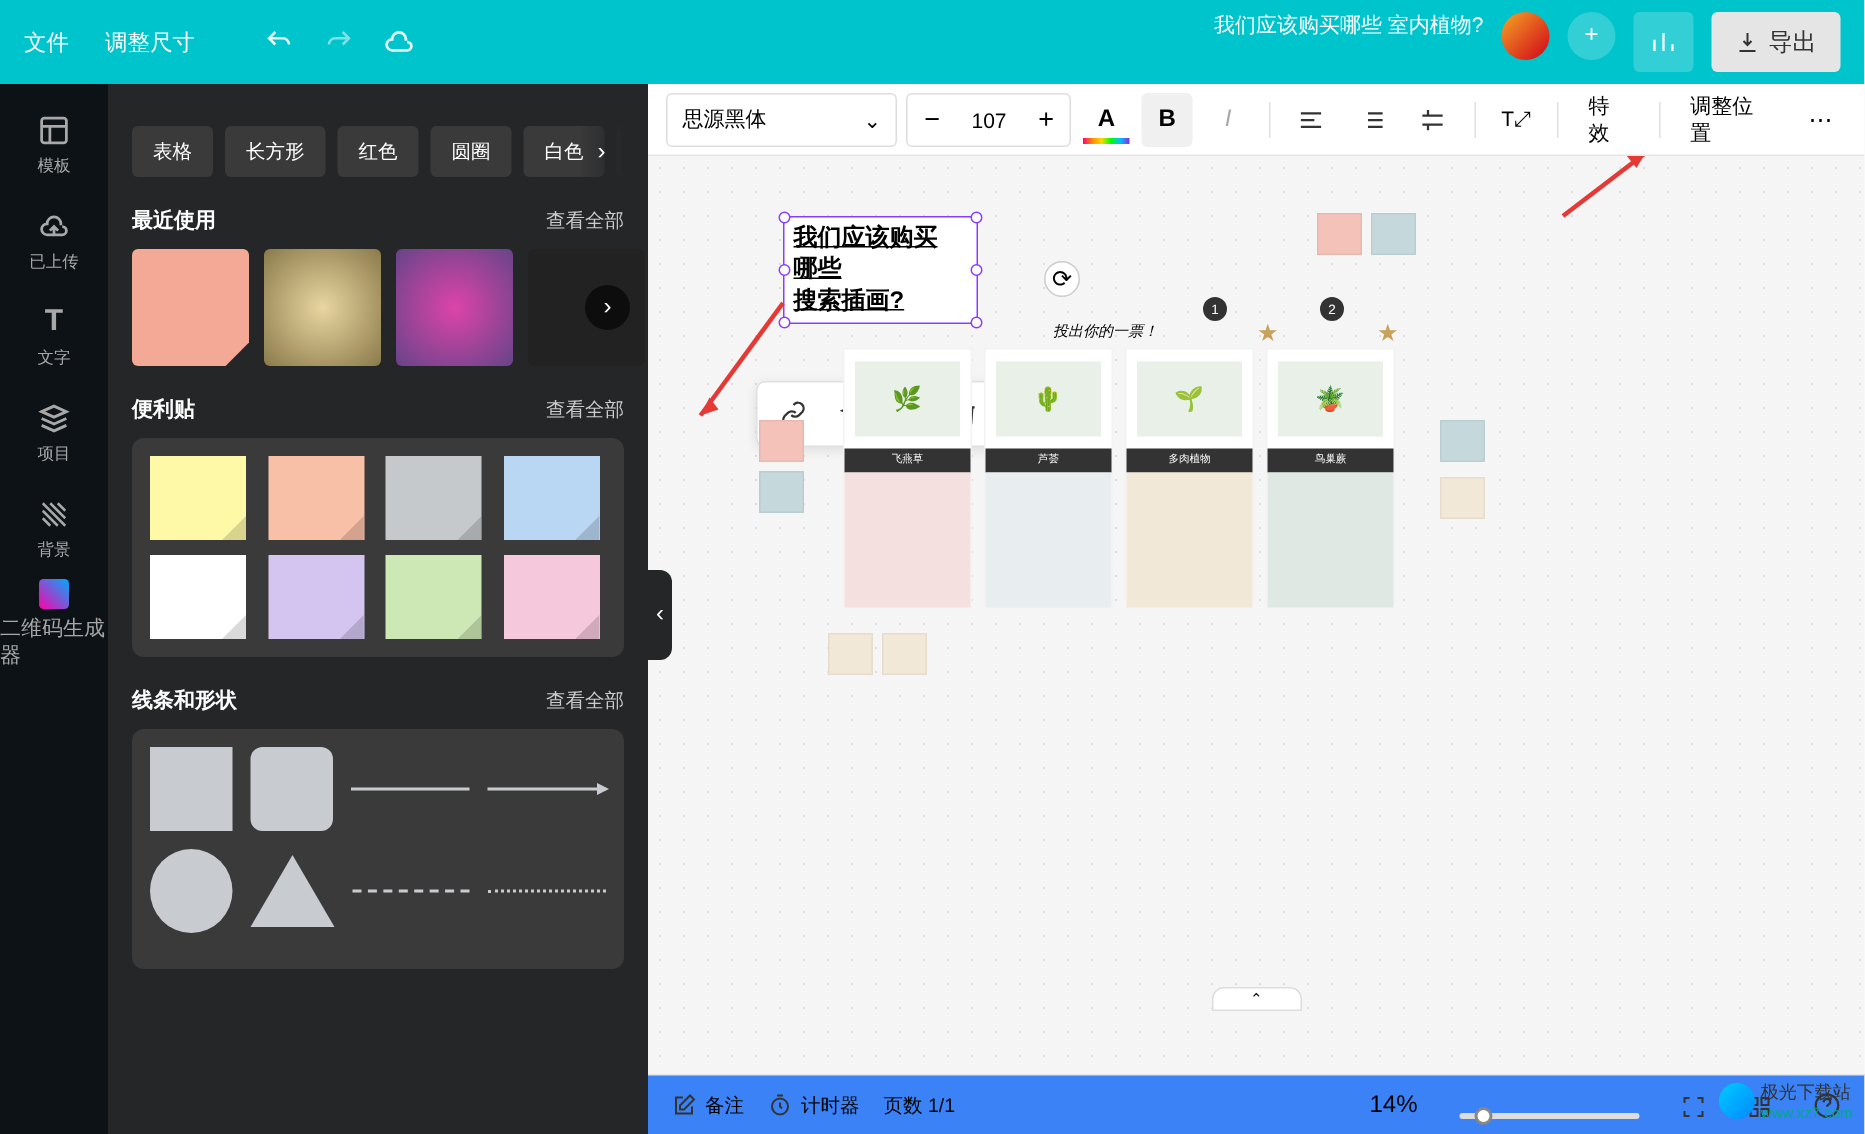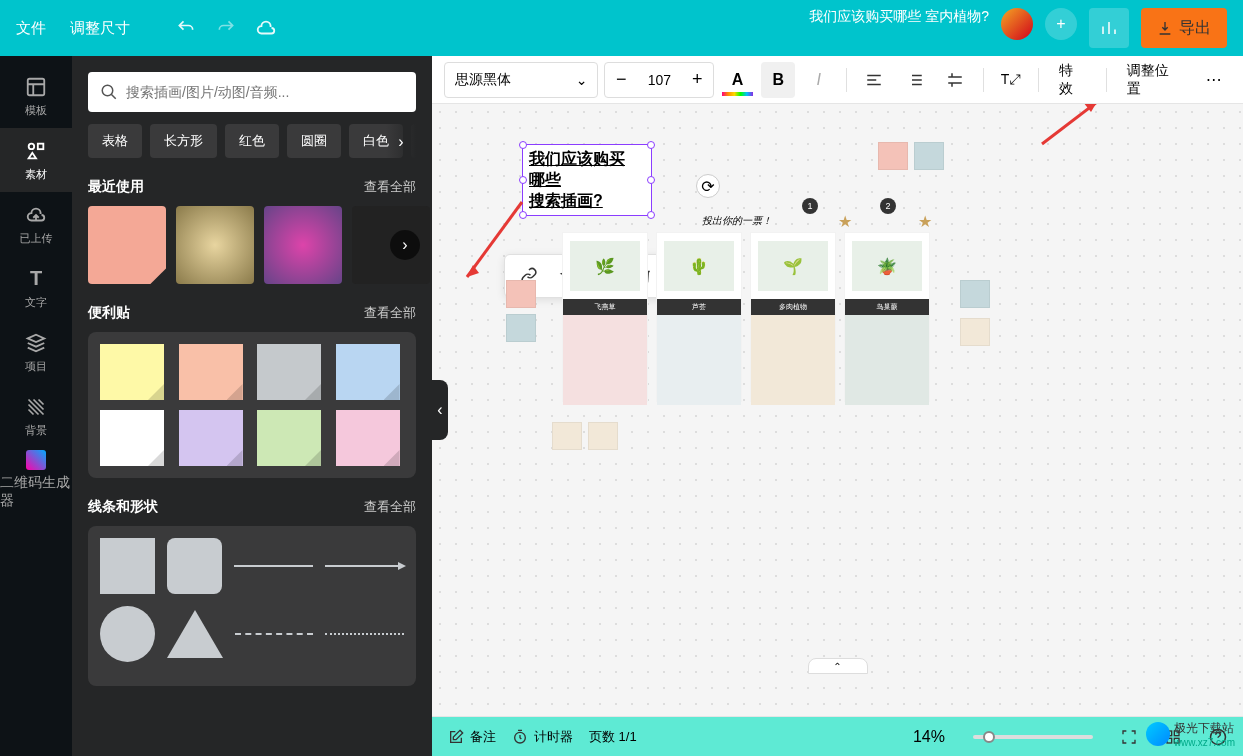--- a/index.html
+++ b/index.html
@@ -7,21 +7,21 @@
 .topbar{height:56px;background:#00c4cc;display:flex;align-items:center;padding:0 16px;color:#fff}
 .topbar-left{display:flex;align-items:center;gap:24px}
 .topbar-btn{color:#fff;font-size:15px;cursor:pointer}
 .topbar-icons{display:flex;gap:16px;margin-left:20px}
 .topbar-icon{width:24px;height:24px;display:flex;align-items:center;justify-content:center;opacity:0.9;cursor:pointer}
 .topbar-right{margin-left:auto;display:flex;align-items:flex-start;gap:12px}
 .doc-title{font-size:14px;color:#fff}
 .avatar{width:32px;height:32px;border-radius:50%;background:linear-gradient(135deg,#f5a623,#d0021b)}
 .plus-btn{width:32px;height:32px;border-radius:50%;background:rgba(255,255,255,0.2);display:flex;align-items:center;justify-content:center;cursor:pointer}
 .chart-btn{width:40px;height:40px;border-radius:4px;background:rgba(255,255,255,0.2);display:flex;align-items:center;justify-content:center;cursor:pointer}
-.export-btn{height:40px;padding:0 16px;background:#f97316;border-radius:4px;display:flex;align-items:center;gap:6px;color:#333;cursor:pointer}
+.export-btn{height:40px;padding:0 16px;background:#e5e5e5;border-radius:4px;display:flex;align-items:center;gap:6px;color:#333;cursor:pointer}
 .left-rail{position:absolute;left:0;top:56px;width:72px;height:700px;background:#0d1216;display:flex;flex-direction:column;align-items:flex-end;padding-top:8px}
 .rail-item{width:72px;height:64px;display:flex;flex-direction:column;align-items:center;justify-content:center;gap:4px;color:#a8a8a8;cursor:pointer;font-size:11px}
 .rail-item.active{background:#252627;color:#fff}
 .rail-icon{width:24px;height:24px;display:flex;align-items:center;justify-content:center}
 .side-panel{position:absolute;left:72px;top:56px;width:360px;height:700px;background:#252627;padding:16px;overflow-y:auto}
 .search-box{height:40px;background:#fff;border-radius:4px;display:flex;align-items:center;padding:0 12px;gap:8px}
 .search-box input{flex:1;border:none;outline:none;font-size:14px}
 .filter-row{display:flex;gap:8px;margin-top:12px;overflow:hidden;position:relative}
 .filter-chip{padding:8px 14px;background:#3a3a3b;color:#fff;border-radius:4px;font-size:13px;white-space:nowrap;cursor:pointer}
 .filter-arrow{position:absolute;right:0;top:0;width:30px;height:36px;background:linear-gradient(90deg,transparent,#252627);display:flex;align-items:center;justify-content:center;color:#fff;cursor:pointer}
@@ -67,23 +67,23 @@
 .rotate-handle{position:absolute;left:264px;top:70px;width:24px;height:24px;border:1px solid #ccc;border-radius:50%;background:#fff;display:flex;align-items:center;justify-content:center;cursor:pointer}
 .float-toolbar{position:absolute;left:72px;top:150px;height:44px;background:#fff;border:1px solid #e0e0e0;border-radius:6px;box-shadow:0 2px 8px rgba(0,0,0,0.1);display:flex;align-items:center;padding:0 6px;gap:2px}
 .ft-btn{width:36px;height:36px;display:flex;align-items:center;justify-content:center;cursor:pointer;border-radius:4px}
 .board-item{position:absolute;background:#fff;border:1px solid rgba(0,0,0,0.05)}
 .mini-note{width:30px;height:28px;font-size:5px;padding:2px;overflow:hidden}
 .plant-card{width:86px;height:170px;background:#fff}
 .plant-img{width:70px;height:50px;margin:8px auto;background:#e8f0e8;display:flex;align-items:center;justify-content:center}
 .plant-label{height:16px;background:#333;color:#fff;font-size:7px;text-align:center;line-height:16px}
 .plant-body{height:90px}
 .red-arrow{position:absolute;pointer-events:none}
-.bottom-bar{position:absolute;left:432px;right:0;bottom:0;height:40px;background:#5eead4;border-top:1px solid #e5e5e5;display:flex;align-items:center;padding:0 16px;gap:16px}
+.bottom-bar{position:absolute;left:432px;right:0;bottom:0;height:40px;background:#3b82f6;border-top:1px solid #e5e5e5;display:flex;align-items:center;padding:0 16px;gap:16px}
 .bb-item{display:flex;align-items:center;gap:6px;font-size:13px;cursor:pointer}
-.bb-right{margin-left:auto;display:flex;align-items:center;gap:28px}
+.bb-right{margin-left:auto;display:flex;align-items:flex-end;gap:28px}
 .zoom-slider{width:120px;height:4px;background:#ddd;border-radius:2px;position:relative}
 .zoom-thumb{position:absolute;left:10px;top:-4px;width:12px;height:12px;background:#fff;border:2px solid #888;border-radius:50%}
 .page-up{position:absolute;left:50%;bottom:42px;transform:translateX(-50%);width:60px;height:16px;background:#fff;border:1px solid #ddd;border-radius:8px 8px 0 0;display:flex;align-items:center;justify-content:center;cursor:pointer;font-size:10px}
 .watermark{position:absolute;right:8px;bottom:8px;font-size:12px;color:#0a8;display:flex;align-items:center;gap:4px}
 .watermark-logo{width:24px;height:24px;border-radius:50%;background:linear-gradient(135deg,#0cf,#08f)}
 </style>
 </head>
 <body>
 
 <div class="topbar">
@@ -129,30 +129,20 @@
 <div class="left-rail">
   <div class="rail-item">
       <div class="rail-icon">
         <svg width="22" height="22" viewBox="0 0 24 24" fill="none" stroke="currentColor" stroke-width="2">
           <rect x="3" y="3" width="18" height="18" rx="2"></rect>
           <path d="M3 9h18M9 21V9"></path>
         </svg>
       </div>
       <span>模板</span>
     </div>
-  <div class="rail-item active">
-      <div class="rail-icon">
-        <svg width="22" height="22" viewBox="0 0 24 24" fill="none" stroke="currentColor" stroke-width="2">
-          <circle cx="7" cy="7" r="3"></circle>
-          <rect x="14" y="4" width="6" height="6"></rect>
-          <path d="M4 20l4-6 4 6z"></path>
-        </svg>
-      </div>
-      <span>素材</span>
-    </div>
   <div class="rail-item">
       <div class="rail-icon">
         <svg width="22" height="22" viewBox="0 0 24 24" fill="none" stroke="currentColor" stroke-width="2">
           <path d="M18 10h-1a5 5 0 00-10 0 4 4 0 000 8h11a3 3 0 000-6M12 12v6m-3-3l3-3 3 3"></path>
         </svg>
       </div>
       <span>已上传</span>
     </div>
   <div class="rail-item">
       <div class="rail-icon" style="font-size:20px;font-weight:600">T</div>
@@ -174,27 +164,20 @@
       </div>
       <span>背景</span>
     </div>
   <div class="rail-item">
       <div class="rail-icon" style="background:linear-gradient(45deg,#f0a,#0af);width:20px;height:20px;border-radius:3px"></div>
       <span style="font-size:14px">二维码生成器</span>
     </div>
 </div>
 
 <div class="side-panel">
-  <div class="search-box">
-    <svg width="18" height="18" viewBox="0 0 24 24" fill="none" stroke="#555" stroke-width="2">
-        <circle cx="10" cy="10" r="7"></circle>
-        <path d="M21 21l-6-6"></path>
-      </svg>
-    <input placeholder="搜索插画/图片/动图/音频..." style="">
-  </div>
   <div class="filter-row">
     <div class="filter-chip">表格</div>
     <div class="filter-chip">长方形</div>
     <div class="filter-chip">红色</div>
     <div class="filter-chip">圆圈</div>
     <div class="filter-chip">白色</div>
     <div class="filter-chip">圆形</div>
     <div class="filter-arrow">›</div>
   </div>
 

